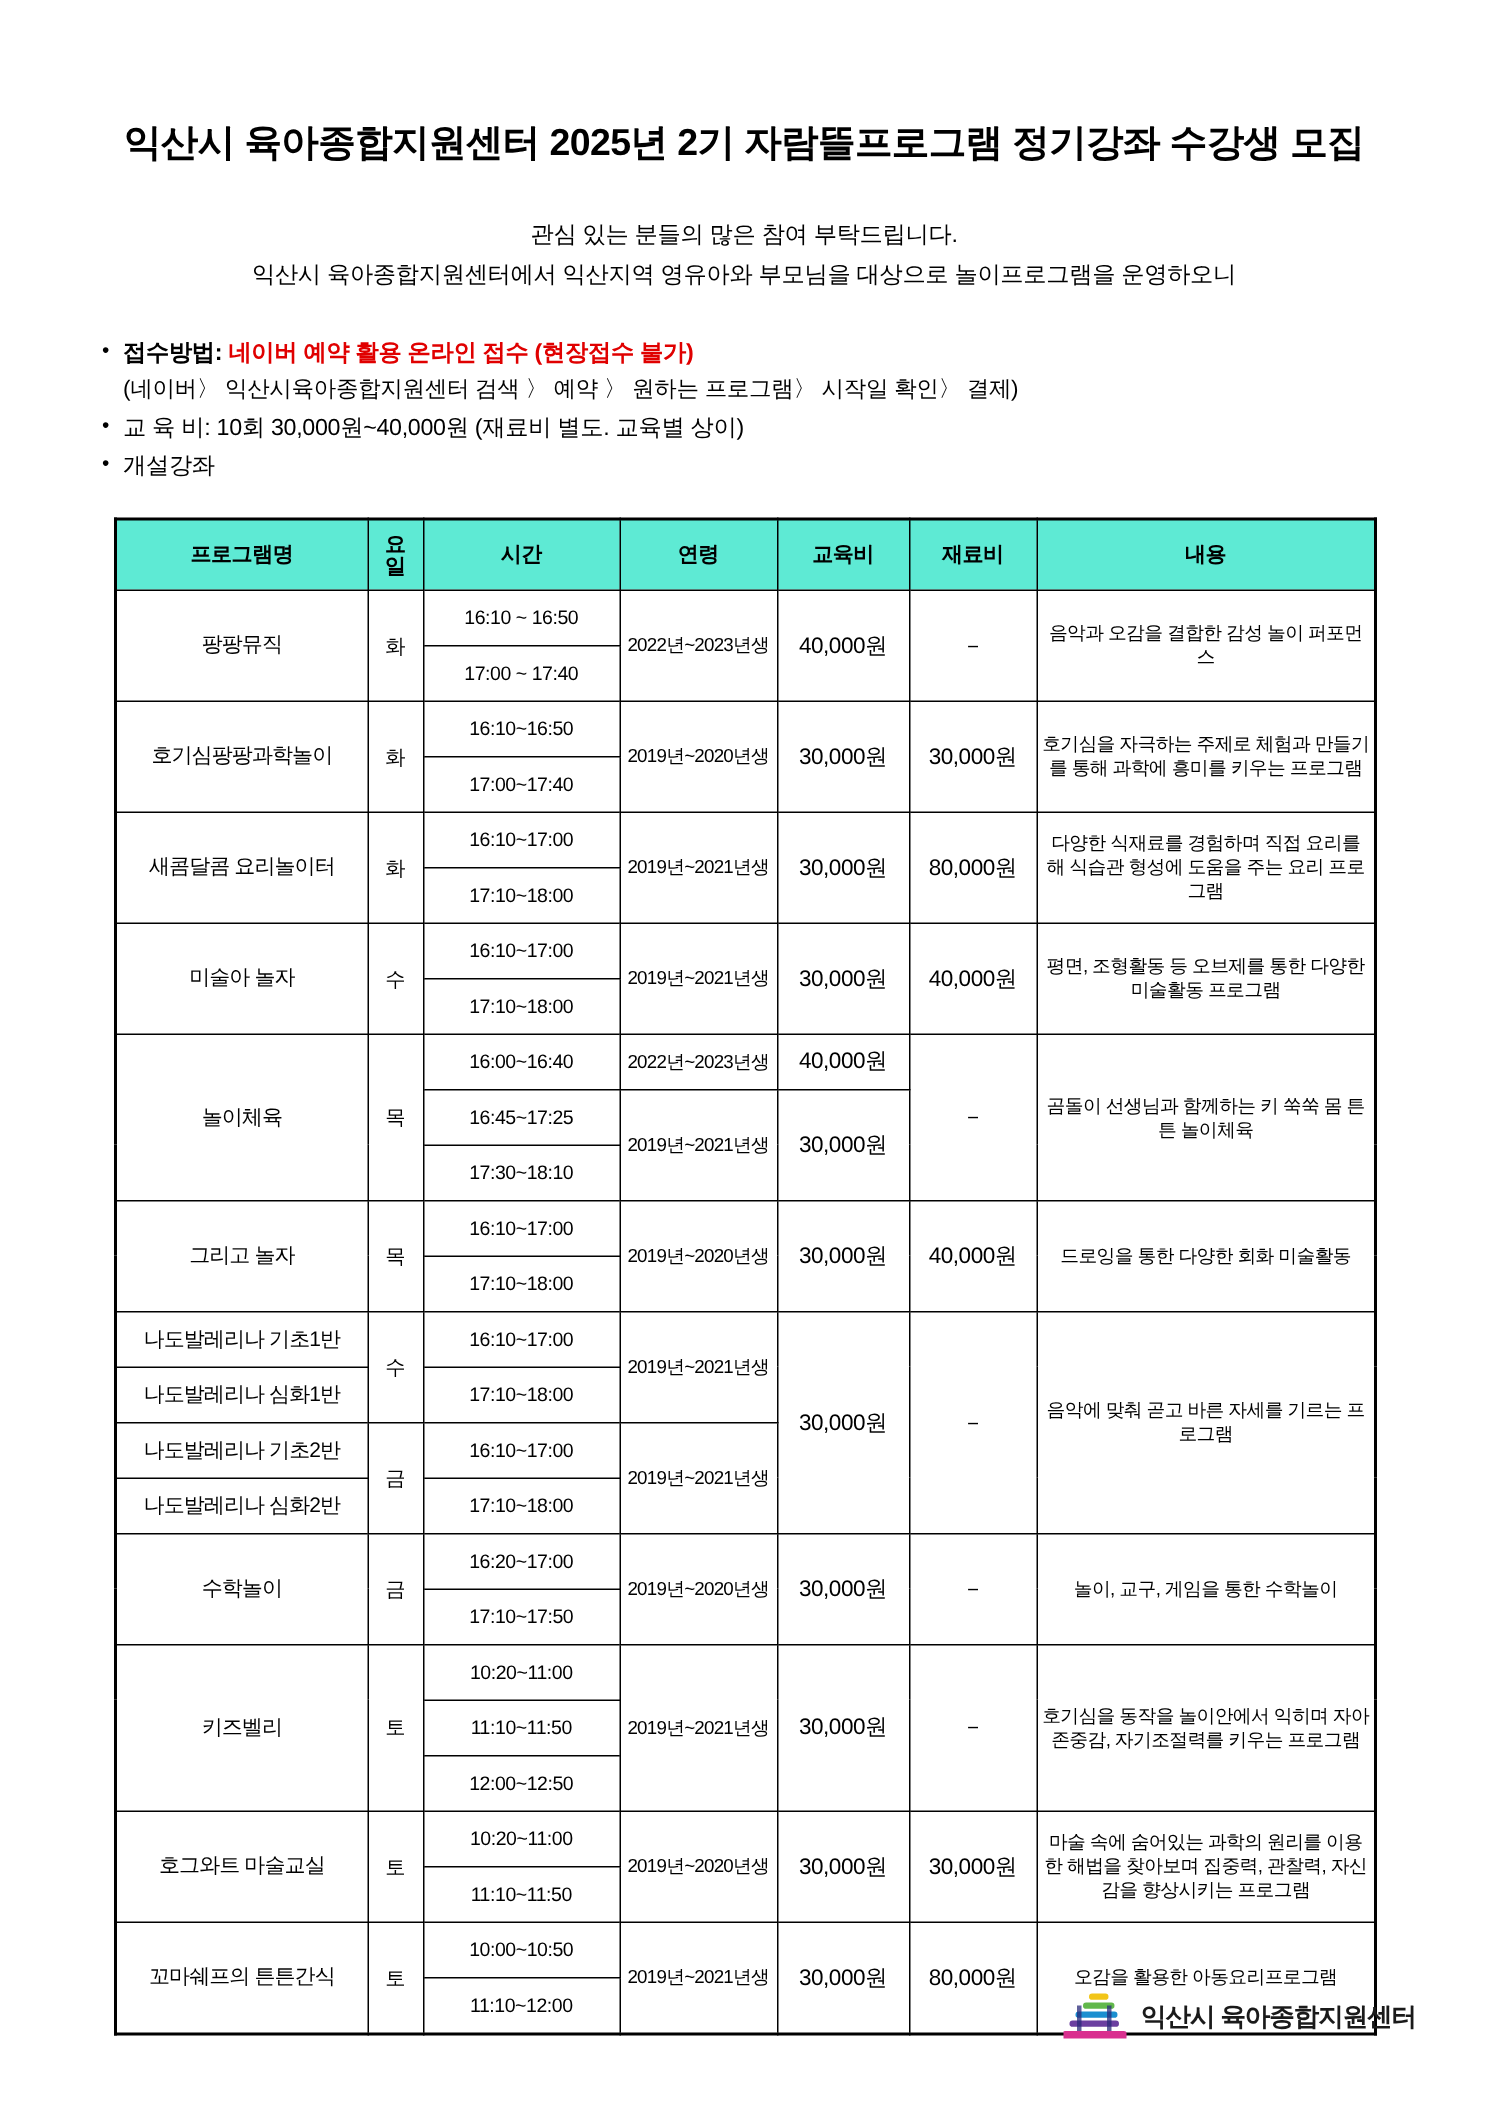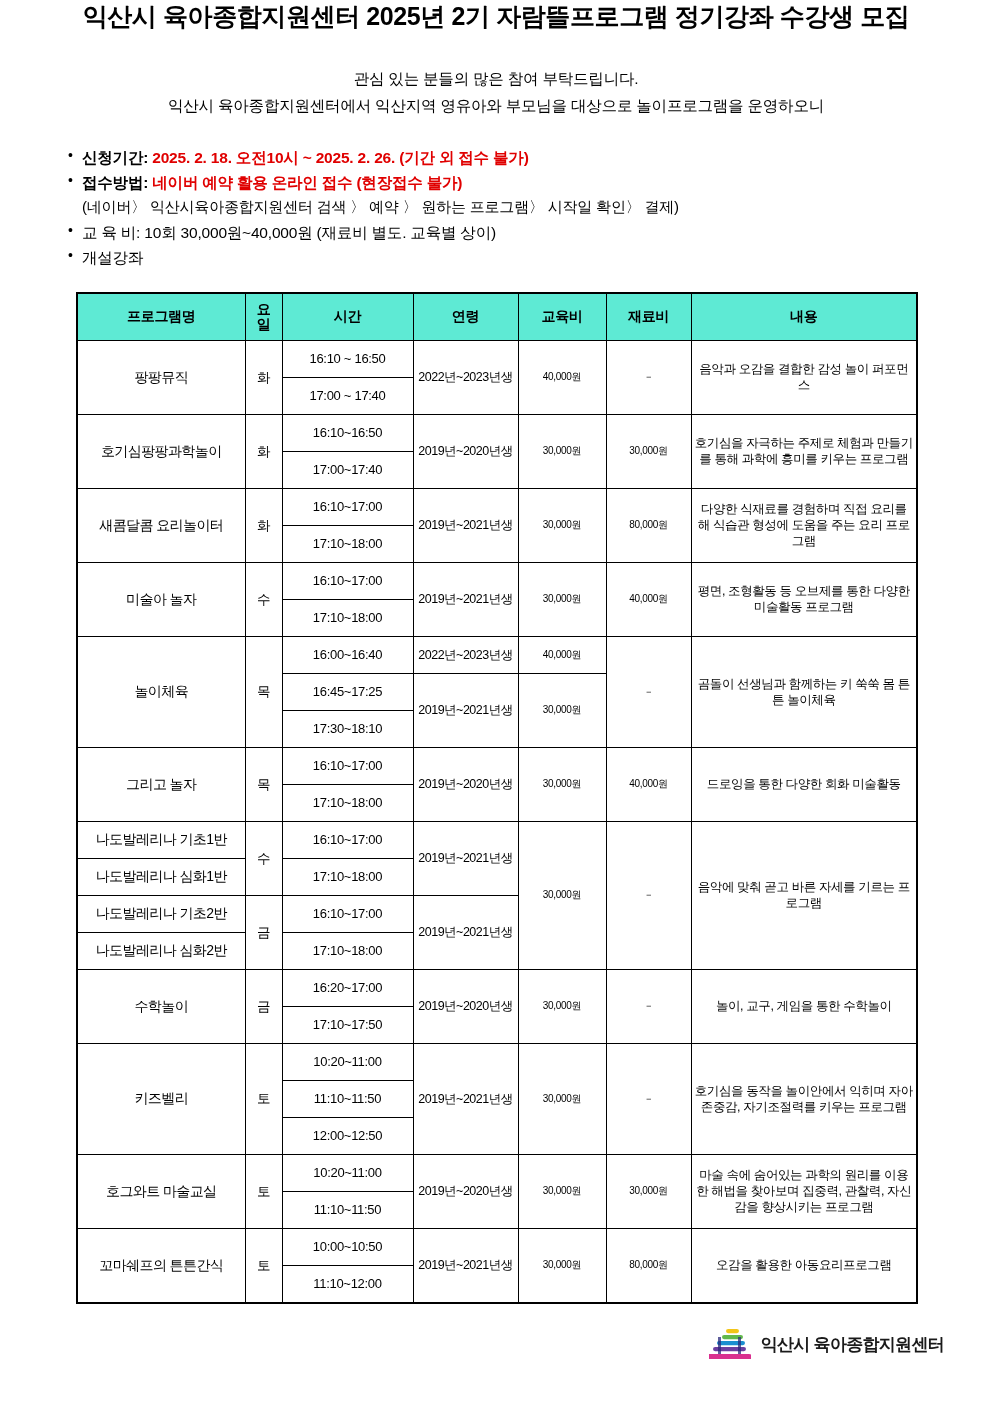--- a/index.html
+++ b/index.html
@@ -20,20 +20,21 @@
     overflow:hidden;
   }
 
   
   .doc-title{
     text-align:center;
     font-size:25px;
     font-weight:bold;
     letter-spacing:-0.4px;
     margin:0;
+    padding-top:78px;
   }
 
   
   .intro{
     text-align:center;
     font-size:15.5px;
     line-height:1.75;
     margin-top:32px;
     letter-spacing:-0.2px;
   }
@@ -100,21 +101,21 @@
   table.courses{
     border-top:2px solid #000;
     border-bottom:2px solid #000;
     border-left:2px solid #000;
     border-right:2px solid #000;
   }
   .cell-name{font-weight:normal;font-size:14px;letter-spacing:-0.6px;}
   .cell-day{font-size:13.5px;}
   .cell-time{font-size:13px;height:30px;}
   .cell-age{font-size:12.5px;letter-spacing:-0.5px;}
-  .cell-fee{font-size:10px;}
+  .cell-fee{font-size:15px;}
   .cell-desc{font-size:12.5px;line-height:1.34;letter-spacing:-0.4px;padding:4px 6px;}
   .hdr-wrap{line-height:1.05;}
 
   
   col.c-name{width:168px;}
   col.c-day{width:37px;}
   col.c-time{width:131px;}
   col.c-age{width:105px;}
   col.c-fee{width:88px;}
   col.c-mat{width:85px;}
@@ -146,24 +147,20 @@
 <div class="page">
 
   <h1 class="doc-title">익산시 육아종합지원센터 2025년 2기 자람뜰프로그램 정기강좌 수강생 모집</h1>
 
   <div class="intro">
     <div>관심 있는 분들의 많은 참여 부탁드립니다.</div>
     <div>익산시 육아종합지원센터에서 익산지역 영유아와 부모님을 대상으로 놀이프로그램을 운영하오니</div>
   </div>
 
   <ul class="bullets">
-    <li>
-      <span class="b">신청기간:</span>
-      <span class="redb">2025. 2. 18. 오전10시 ~ 2025. 2. 26. (기간 외 접수 불가)</span>
-    </li>
     <li>
       <span class="b">접수방법:</span>
       <span class="redb">네이버 예약 활용 온라인 접수 (현장접수 불가)</span>
     </li>
     <li class="sub-line">(네이버〉 익산시육아종합지원센터 검색 〉 예약 〉 원하는 프로그램〉 시작일 확인〉 결제)</li>
     <li>
       <span>교 육 비:</span>
       <span>10회 30,000원~40,000원 (재료비 별도. 교육별 상이)</span>
     </li>
     <li>개설강좌</li>

